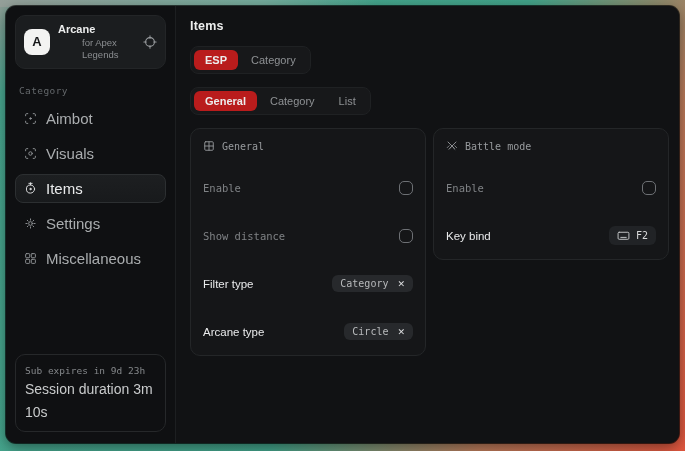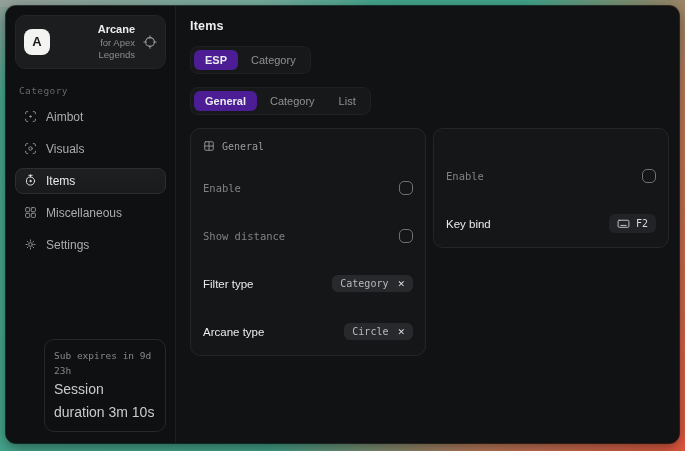--- a/index.html
+++ b/index.html
@@ -27,59 +27,59 @@
     display:flex; flex-direction:column; padding:9px 9px 11px 9px;
   }
   .brand-card {
     display:flex; align-items:center; gap:8px; background:#1b1d1f;
     border:1px solid #232527; border-radius:10px; padding:7px 8px;
   }
   .brand-logo {
     width:26px; height:26px; border-radius:8px; background:#f3f3f2; color:#17181a;
     display:flex; align-items:center; justify-content:center; font-weight:bold; font-size:13px;
   }
-  .brand-meta { flex:1; line-height:1.25;text-align:right; }
+  .brand-meta { flex:1; line-height:1.25; }
   .brand-name { color:#eceded; font-size:11px; font-weight:bold; }
   .brand-sub { color:#8b8e91; font-size:9.5px;padding-left:24px; }
   .brand-scan { color:#9a9da0; display:flex; }
 
   .section-label {
     margin:16px 0 8px 4px; color:#64686b; font-size:9.5px;
     font-family:"DejaVu Sans Mono", monospace; letter-spacing:.4px;
   }
   .nav { display:flex; flex-direction:column; gap:6px; }
   .nav-item {
     display:flex; align-items:center; gap:9px; padding:5px 8px; border-radius:8px;
-    color:#aaadaf; font-size:12px; border:1px solid transparent; cursor:default;
+    color:#aaadaf; font-size:15px; border:1px solid transparent; cursor:default;
   }
   .nav-item .ic { color:#8d9093; }
   .nav-item.active {
     background:linear-gradient(180deg,#1d1f21,#181a1c); border-color:#2c2f31; color:#e9eaeb;
   }
   .nav-item.active .ic { color:#dfe0e1; }
 
   .sidebar-footer {
-    margin-top:auto; border:1px solid #26282a; border-radius:10px; padding:8px 9px; line-height:1.6;margin-left:29px;
+    margin-top:auto; border:1px solid #26282a; border-radius:10px; padding:8px 9px; line-height:1.6;
   }
   .foot-line1 { color:#85888b; font-size:9.5px; font-family:"DejaVu Sans Mono", monospace; }
   .foot-line2 { color:#c9cbcc; font-size:14px; }
 
   
   .main { flex:1; padding:13px 14px; background:#111214; }
   .page-title { color:#eceded; font-size:12.5px; font-weight:bold; letter-spacing:.2px; }
 
   .tab-group {
     display:inline-flex; gap:2px; background:#17181a; border:1px solid #1f2123;
     border-radius:8px; padding:3px; margin-top:13px;
   }
   .tab-group { margin-right:100%; } 
   .tab {
     padding:4px 11px; border-radius:6px; font-size:11px; color:#8e9194; cursor:default; white-space:nowrap;
   }
-  .tab.active { background:#4c1d95; color:#eceded; font-weight:bold; }
+  .tab.active { background:#b91c1c; color:#eceded; font-weight:bold; }
 
   .panels { display:flex; gap:7px; margin-top:13px; align-items:flex-start; }
   .panel {
     background:#151618; border:1px solid #242628; border-radius:10px; padding:11px 12px; width:236px;
   }
   .panel-head {
     display:flex; align-items:center; gap:7px; color:#989b9e; font-size:10px;
     font-family:"DejaVu Sans Mono", monospace; margin-bottom:4px;
   }
   .panel-head .ic { color:#989b9e; }
@@ -163,37 +163,37 @@
               <path d="M12 1.5v4M9 2.5h6"></path>
               <circle cx="12" cy="13" r="1.3" fill="currentColor"></circle>
             </svg>
           </span>
           <span>Items</span>
         </div>
 
         <div class="nav-item">
           <span class="ic">
             <svg width="13" height="13" viewBox="0 0 24 24" fill="none" stroke="currentColor" stroke-width="1.8" stroke-linecap="round">
+              <circle cx="12" cy="12" r="3.4"></circle>
+              <path d="M12 3.5v2.3M12 18.2v2.3M3.5 12h2.3M18.2 12h2.3M6 6l1.7 1.7M16.3 16.3L18 18M18 6l-1.7 1.7M7.7 16.3L6 18"></path>
+            </svg>
+          </span>
+          <span>Settings</span>
+        </div>
+
+        <div class="nav-item">
+          <span class="ic">
+            <svg width="13" height="13" viewBox="0 0 24 24" fill="none" stroke="currentColor" stroke-width="1.8" stroke-linecap="round">
               <rect x="3" y="3" width="7.5" height="7.5" rx="1.5"></rect>
               <rect x="13.5" y="3" width="7.5" height="7.5" rx="1.5"></rect>
               <rect x="3" y="13.5" width="7.5" height="7.5" rx="1.5"></rect>
               <rect x="13.5" y="13.5" width="7.5" height="7.5" rx="1.5"></rect>
             </svg>
           </span>
           <span>Miscellaneous</span>
-        </div>
-
-        <div class="nav-item">
-          <span class="ic">
-            <svg width="13" height="13" viewBox="0 0 24 24" fill="none" stroke="currentColor" stroke-width="1.8" stroke-linecap="round">
-              <circle cx="12" cy="12" r="3.4"></circle>
-              <path d="M12 3.5v2.3M12 18.2v2.3M3.5 12h2.3M18.2 12h2.3M6 6l1.7 1.7M16.3 16.3L18 18M18 6l-1.7 1.7M7.7 16.3L6 18"></path>
-            </svg>
-          </span>
-          <span>Settings</span>
         </div>
 
       </nav>
 
       <div class="sidebar-footer">
         <div class="foot-line1">Sub expires in 9d 23h</div>
         <div class="foot-line2">Session duration 3m 10s</div>
       </div>
 
     </aside>
@@ -247,20 +247,29 @@
           <div class="row">
             <span class="row-label-strong">Arcane type</span>
             <span class="chip">
               <span>Circle</span>
               <span class="chip-x">✕</span>
             </span>
           </div>
         </section>
 
         <section class="panel">
+          <div class="panel-head">
+            <span class="ic">
+              <svg width="12" height="12" viewBox="0 0 24 24" fill="none" stroke="currentColor" stroke-width="1.8" stroke-linecap="round">
+                <path d="M4 4l12.5 12.5M20 4L7.5 16.5"></path>
+                <path d="M14.5 18.5L19 23M18.5 14.5L23 19M9.5 18.5L5 23M5.5 14.5L1 19" transform="scale(0.86) translate(1.8 -1.2)"></path>
+              </svg>
+            </span>
+            <span>Battle mode</span>
+          </div>
 
           <div class="row">
             <span class="row-label-dim">Enable</span>
             <span class="checkbox"></span>
           </div>
 
           <div class="row">
             <span class="row-label-strong">Key bind</span>
             <span class="keybind">
               <span class="ic">

